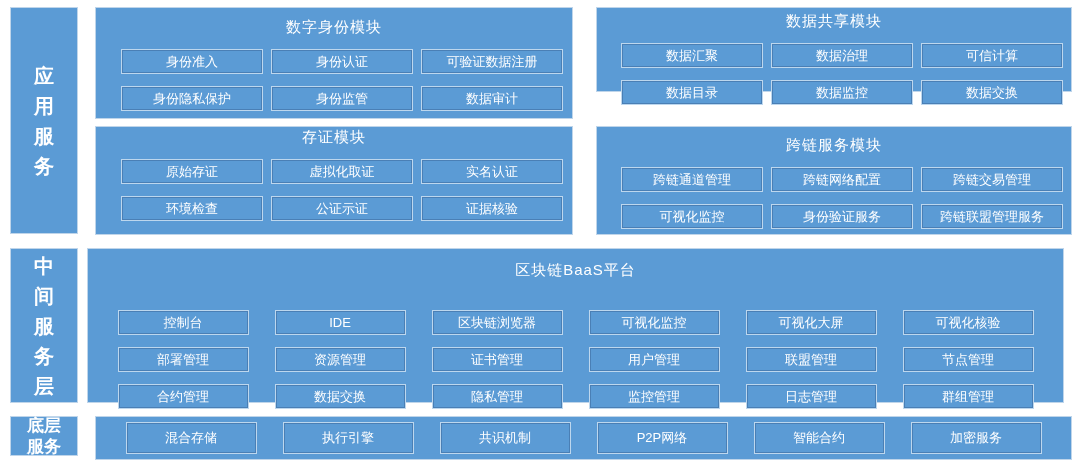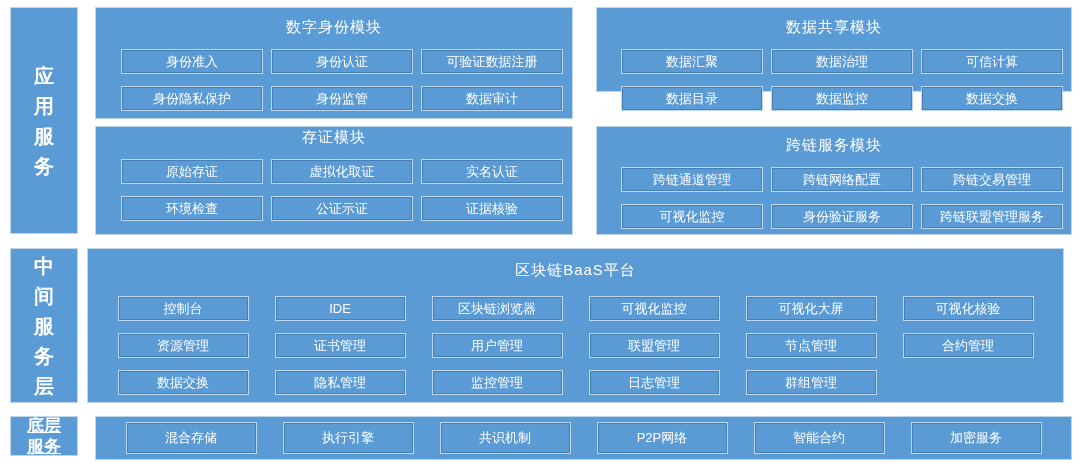--- a/index.html
+++ b/index.html
@@ -32,26 +32,26 @@
     display: flex;
     align-items: center;
     justify-content: center;
     color: var(--text-color);
     font-weight: bold;
     text-align: center;
   }
   .rail .vtext { word-break: break-all; }
   #rail-app  { left: 10px; top: 7px;   width: 68px; height: 227px; }
   #rail-mid  { left: 10px; top: 248px; width: 68px; height: 155px; }
-  #rail-base { left: 10px; top: 416px; width: 68px; height: 40px; text-decoration: underline; }
+  #rail-base { left: 10px; top: 416px; width: 68px; height: 40px; }
   #rail-app .vtext, #rail-mid .vtext { width: 22px; font-size: 20px; line-height: 30px; }
   #rail-base .vtext { width: 40px; font-size: 17px; line-height: 21px; }
   
   #panel-identity   { left: 95px;  top: 7px;   width: 478px; height: 112px; padding-top: 9px; }
-  #panel-datashare  { left: 596px; top: 7px;   width: 476px; height: 85px; padding-top: 9px; }
+  #panel-datashare  { left: 596px; top: 7px;   width: 476px; height: 85px; padding-top: 3px; }
   #panel-evidence   { left: 95px;  top: 126px; width: 478px; height: 109px; padding-top: 0; }
   #panel-crosschain { left: 596px; top: 126px; width: 476px; height: 109px; padding-top: 8px; }
   #panel-baas       { left: 87px;  top: 248px; width: 977px; height: 155px; padding-top: 11px; }
   #panel-base       { left: 95px;  top: 416px; width: 977px; height: 44px; display: flex; align-items: center; }
   .panel-title {
     color: var(--text-color);
     font-size: 15px;
     line-height: 20px;
     text-align: center;
     letter-spacing: 1px;
@@ -61,21 +61,21 @@
     grid-template-columns: repeat(3, 142px);
     column-gap: 8px;
     row-gap: 12px;
     margin-top: 12px;
     margin-left: 16px;
   }
   .grid6 {
     grid-template-columns: repeat(6, 131px);
     column-gap: 26px;
     row-gap: 12px;
-    margin-top: 16px;
+    margin-top: 30px;
   }
   #panel-base .grid6 { margin-top: 0; width: 100%; }
   .btn {
     height: 25px;
     background: var(--box-fill);
     border: 1px solid var(--btn-border);
     box-shadow: inset 0 0 0 1px var(--btn-inner);
     color: var(--text-color);
     font-size: 13px;
     display: flex;
@@ -151,20 +151,21 @@
 
   <div class="box" id="panel-baas">
     <div class="panel-title">区块链BaaS平台</div>
     <div class="grid grid6">
       <div class="btn">控制台</div>
       <div class="btn">IDE</div>
       <div class="btn">区块链浏览器</div>
       <div class="btn">可视化监控</div>
       <div class="btn">可视化大屏</div>
       <div class="btn">可视化核验</div>
+      <div class="btn">部署管理</div>
       <div class="btn">资源管理</div>
       <div class="btn">证书管理</div>
       <div class="btn">用户管理</div>
       <div class="btn">联盟管理</div>
       <div class="btn">节点管理</div>
       <div class="btn">合约管理</div>
       <div class="btn">数据交换</div>
       <div class="btn">隐私管理</div>
       <div class="btn">监控管理</div>
       <div class="btn">日志管理</div>

